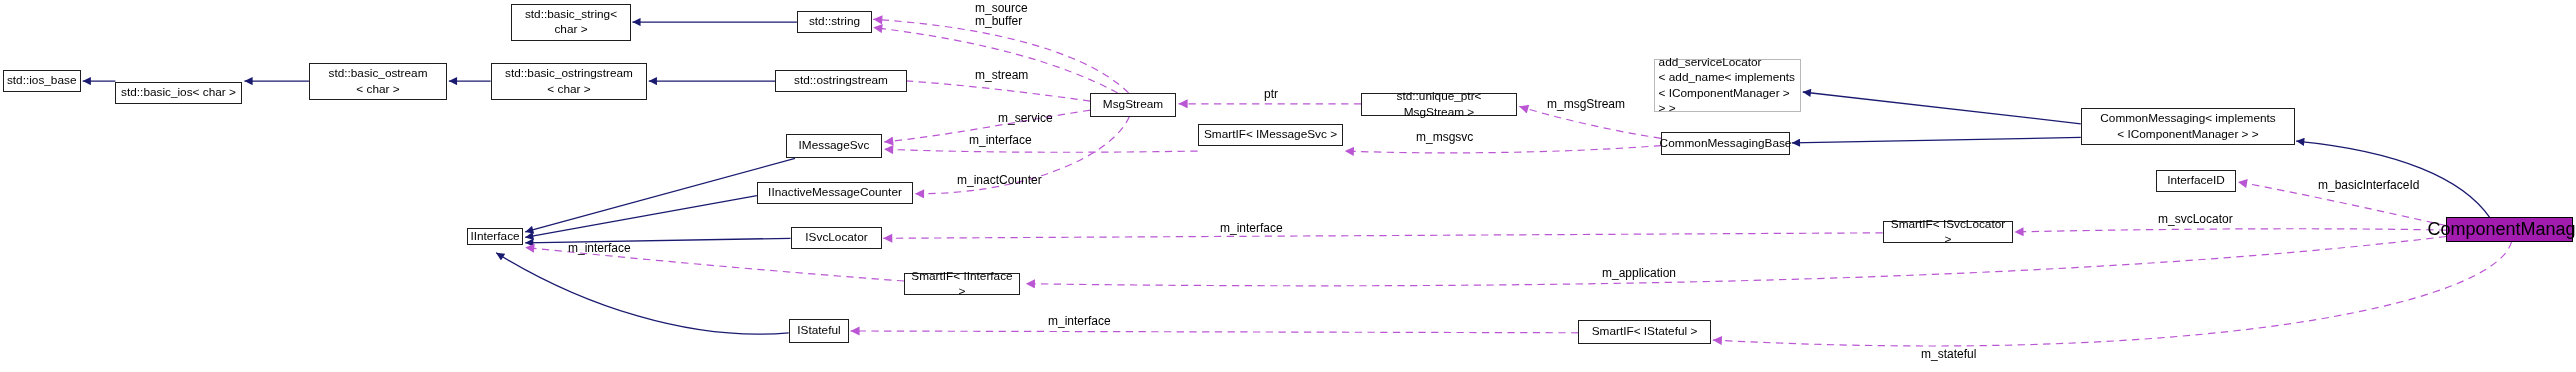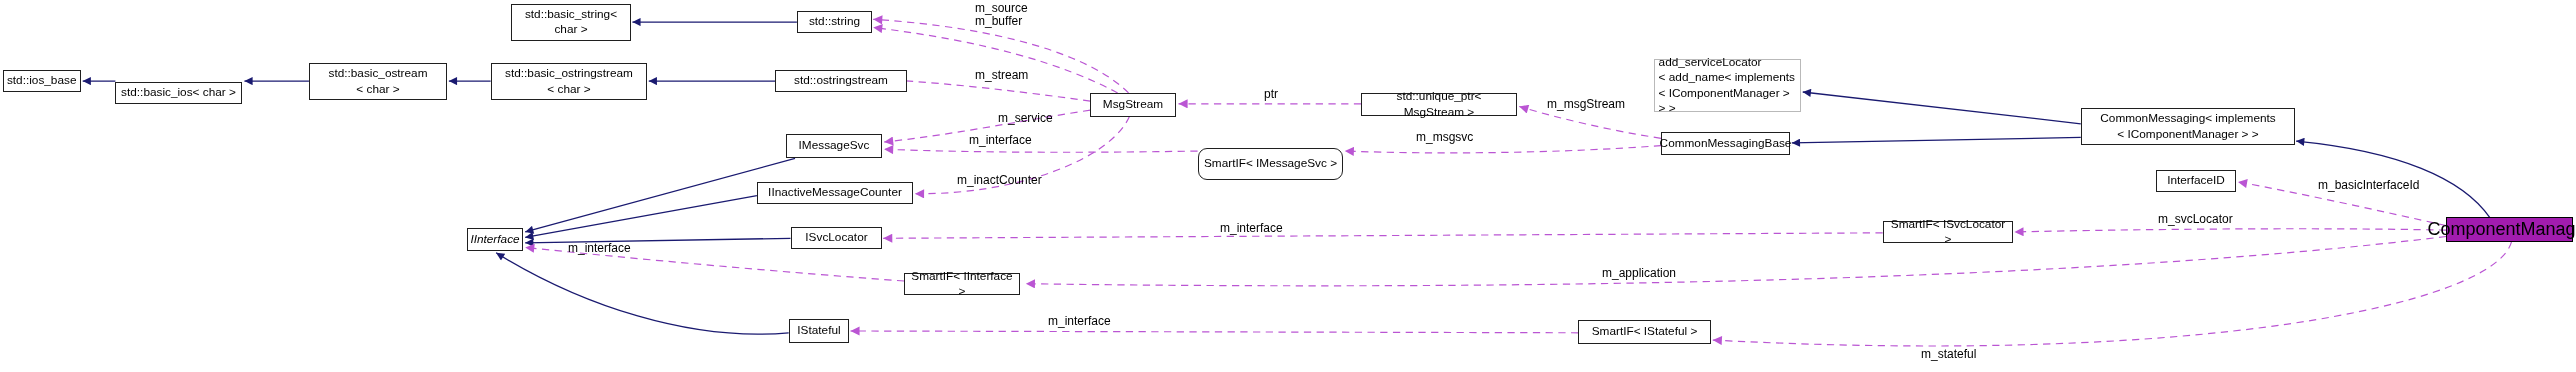--- a/index.html
+++ b/index.html
@@ -133,27 +133,27 @@
     </div>
   <div class="node main" style="left:2446px;top:217px;width:127px;height:24.5px;">
       <span class="lbl">ComponentManager</span>
     </div>
   <div class="node" style="left:1883px;top:221px;width:130px;height:22px;">
       <span class="lbl">SmartIF&lt; ISvcLocator &gt;</span>
     </div>
   <div class="node" style="left:786px;top:134px;width:96px;height:23.6px;border-width:1.8px;">
       <span class="lbl">IMessageSvc</span>
     </div>
-  <div class="node" style="left:1198px;top:148px;width:145px;height:32px;border-width:1.8px;border-radius:9px;">
+  <div class="node" style="left:1198px;top:124px;width:145px;height:22px;border-width:1.8px;">
       <span class="lbl">SmartIF&lt; IMessageSvc &gt;</span>
     </div>
   <div class="node" style="left:757px;top:182px;width:156px;height:22px;">
       <span class="lbl">IInactiveMessageCounter</span>
     </div>
-  <div class="node" style="left:467px;top:228px;width:56px;height:23px;font-style:italic;">
+  <div class="node" style="left:467px;top:228px;width:56px;height:17px;">
       <span class="lbl">IInterface</span>
     </div>
   <div class="node" style="left:791px;top:227px;width:91px;height:22px;border-width:1.8px;">
       <span class="lbl">ISvcLocator</span>
     </div>
   <div class="node" style="left:904px;top:273px;width:116px;height:22px;">
       <span class="lbl">SmartIF&lt; IInterface &gt;</span>
     </div>
   <div class="node" style="left:789px;top:319px;width:60px;height:23.6px;border-width:1.8px;">
       <span class="lbl">IStateful</span>

